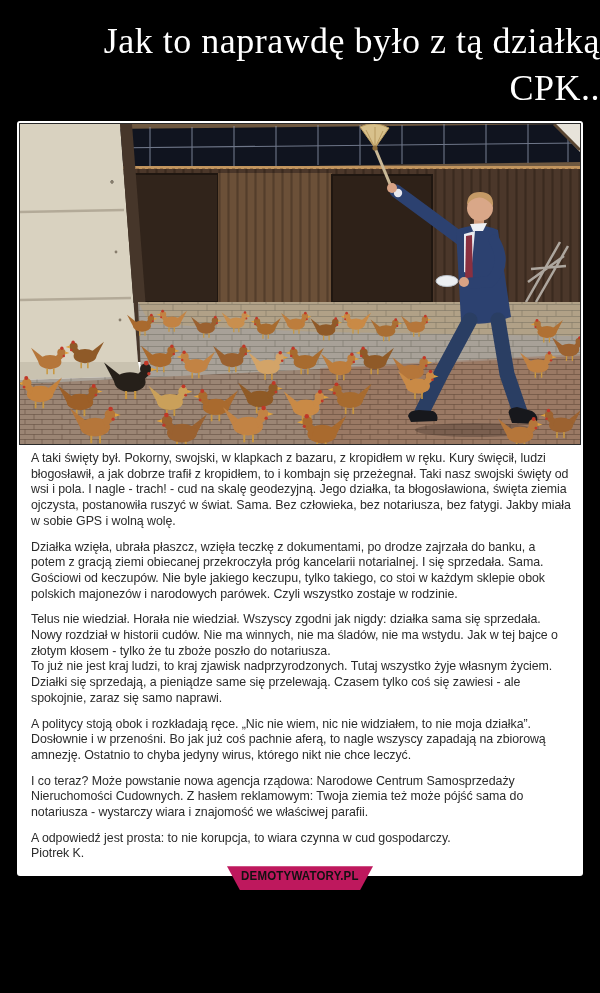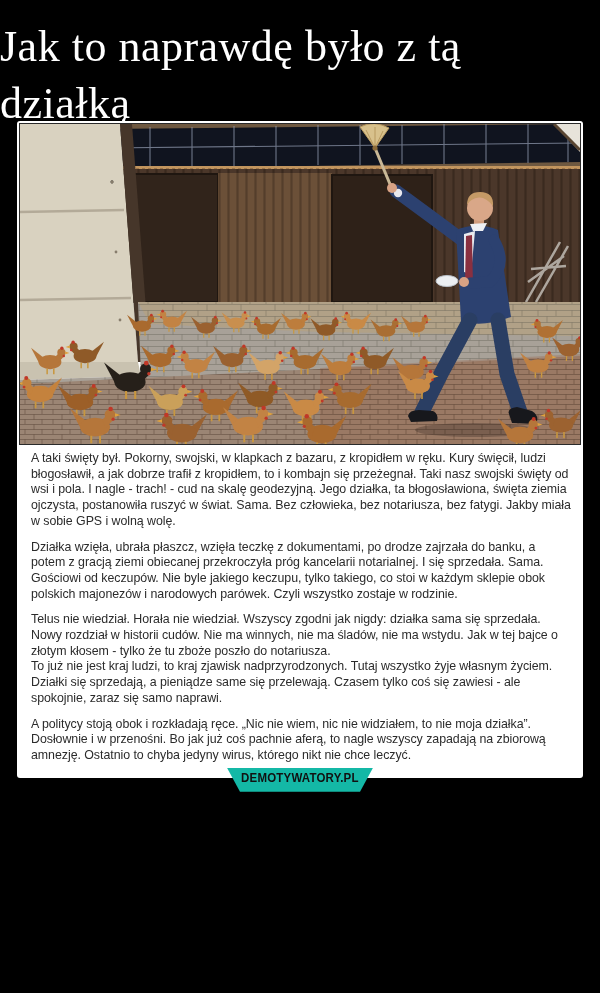--- a/index.html
+++ b/index.html
@@ -1,53 +1,54 @@
 <!DOCTYPE html>
 <html lang="pl"><head>
 <meta charset="utf-8">
 <style>
   html,body{margin:0;padding:0;background:#000;}
   .page{
     width:600px;height:993px;background:#000;overflow:hidden;
     font-family:"Liberation Sans",sans-serif;position:relative;
   }
   .title{
-    color:#fff;font-family:"Liberation Serif",serif;font-size:44px;
-    line-height:1.3;text-align:left;padding-top:18px;height:103px;
+    color:#fff;font-family:"Liberation Serif",serif;font-size:36px;
+    line-height:1.3;text-align:right;padding-top:18px;height:103px;
     font-weight:400;letter-spacing:0.5px;
   }
   .title span{display:block;}
   .card{
     margin:0 17px;background:#fff;border-radius:3px;
     padding:3px 3px 0 3px;position:relative;z-index:1;
   }
   .photo-wrap{width:560px;height:320px;display:block;}
   .photo-wrap svg{display:block;outline:1px solid #2a2a2a;}
   .article{
     color:#2b2b2b;font-size:12.4px;line-height:15.7px;
     padding:7px 9px 10px 11px;letter-spacing:-0.05px;
   }
   .article p{margin:0 0 10px 0;}
   .article p:last-child{margin-bottom:4px;}
   .wm-tab{
-    width:146px;height:24px;margin:-10px auto 0 auto;background:#14b8a6;
+    width:146px;height:24px;margin:-10px auto 0 auto;background:#be185d;
     clip-path:polygon(0 0,100% 0,calc(100% - 13px) 100%,13px 100%);
     position:relative;z-index:2;text-align:center;
     color:#111;font-weight:bold;font-size:12.5px;letter-spacing:0.2px;
     line-height:20px;
   }
   .wm-tab span{display:inline-block;transform:scaleX(0.92);}
 </style>
 </head>
 <body>
 
 <div class="page">
 
   <div class="title">
     <span>Jak to naprawdę było z tą działką</span>
+    <span>CPK..</span>
   </div>
 
   <div class="card">
 
     <div class="photo-wrap">
       <svg width="560" height="320" viewBox="0 0 560 320" role="img" aria-label="Mężczyzna w granatowym garniturze, z kropidłem uniesionym w prawej ręce i naczyniem z wodą święconą w lewej, kroczy po brukowanym podwórku wśród licznego stada rudych kur; w tle ciemnobrązowa stodoła z panelami słonecznymi na dachu i jasna ściana budynku po lewej.">
         <defs>
           <pattern id="slats" width="9" height="12" patternUnits="userSpaceOnUse">
             <path d="M1.5,0 V12" stroke="#291c14" stroke-width="2.2"></path>
           </pattern>
@@ -185,20 +186,22 @@
           <use href="#chick" transform="translate(541,301) scale(-1.0,1.0)" fill="#9c6230"></use>
         </g>
       </svg>
     </div>
 
     <div class="article">
         <p>A taki święty był. Pokorny, swojski, w klapkach z bazaru, z kropidłem w ręku. Kury święcił, ludzi błogosławił, a jak dobrze trafił z kropidłem, to i kombajn się przeżegnał. Taki nasz swojski święty od wsi i pola. I nagle - trach! - cud na skalę geodezyjną. Jego działka, ta błogosławiona, święta ziemia ojczysta, postanowiła ruszyć w świat. Sama. Bez człowieka, bez notariusza, bez fatygi. Jakby miała w sobie GPS i wolną wolę.</p>
         <p>Działka wzięła, ubrała płaszcz, wzięła teczkę z dokumentami, po drodze zajrzała do banku, a potem z gracją ziemi obiecanej przekroczyła próg kancelarii notarialnej. I się sprzedała. Sama. Gościowi od keczupów. Nie byle jakiego keczupu, tylko takiego, co stoi w każdym sklepie obok polskich majonezów i narodowych parówek. Czyli wszystko zostaje w rodzinie.</p>
         <p>Telus nie wiedział. Horała nie wiedział. Wszyscy zgodni jak nigdy: działka sama się sprzedała. Nowy rozdział w historii cudów. Nie ma winnych, nie ma śladów, nie ma wstydu. Jak w tej bajce o złotym kłosem - tylko że tu zboże poszło do notariusza.<br>To już nie jest kraj ludzi, to kraj zjawisk nadprzyrodzonych. Tutaj wszystko żyje własnym życiem. Działki się sprzedają, a pieniądze same się przelewają. Czasem tylko coś się zawiesi - ale spokojnie, zaraz się samo naprawi.</p>
         <p>A politycy stoją obok i rozkładają ręce. „Nic nie wiem, nic nie widziałem, to nie moja działka”. Dosłownie i w przenośni. Bo jak już coś pachnie aferą, to nagle wszyscy zapadają na zbiorową amnezję. Ostatnio to chyba jedyny wirus, którego nikt nie chce leczyć.</p>
+        <p>I co teraz? Może powstanie nowa agencja rządowa: Narodowe Centrum Samosprzedaży Nieruchomości Cudownych. Z hasłem reklamowym: Twoja ziemia też może pójść sama do notariusza - wystarczy wiara i znajomość we właściwej parafii.</p>
+        <p>A odpowiedź jest prosta: to nie korupcja, to wiara czynna w cud gospodarczy.<br>Piotrek K.</p>
       </div>
   </div>
 
   <div class="wm-tab">
     <span>DEMOTYWATORY.PL</span>
   </div>
 
 </div>
 
 </body></html>

